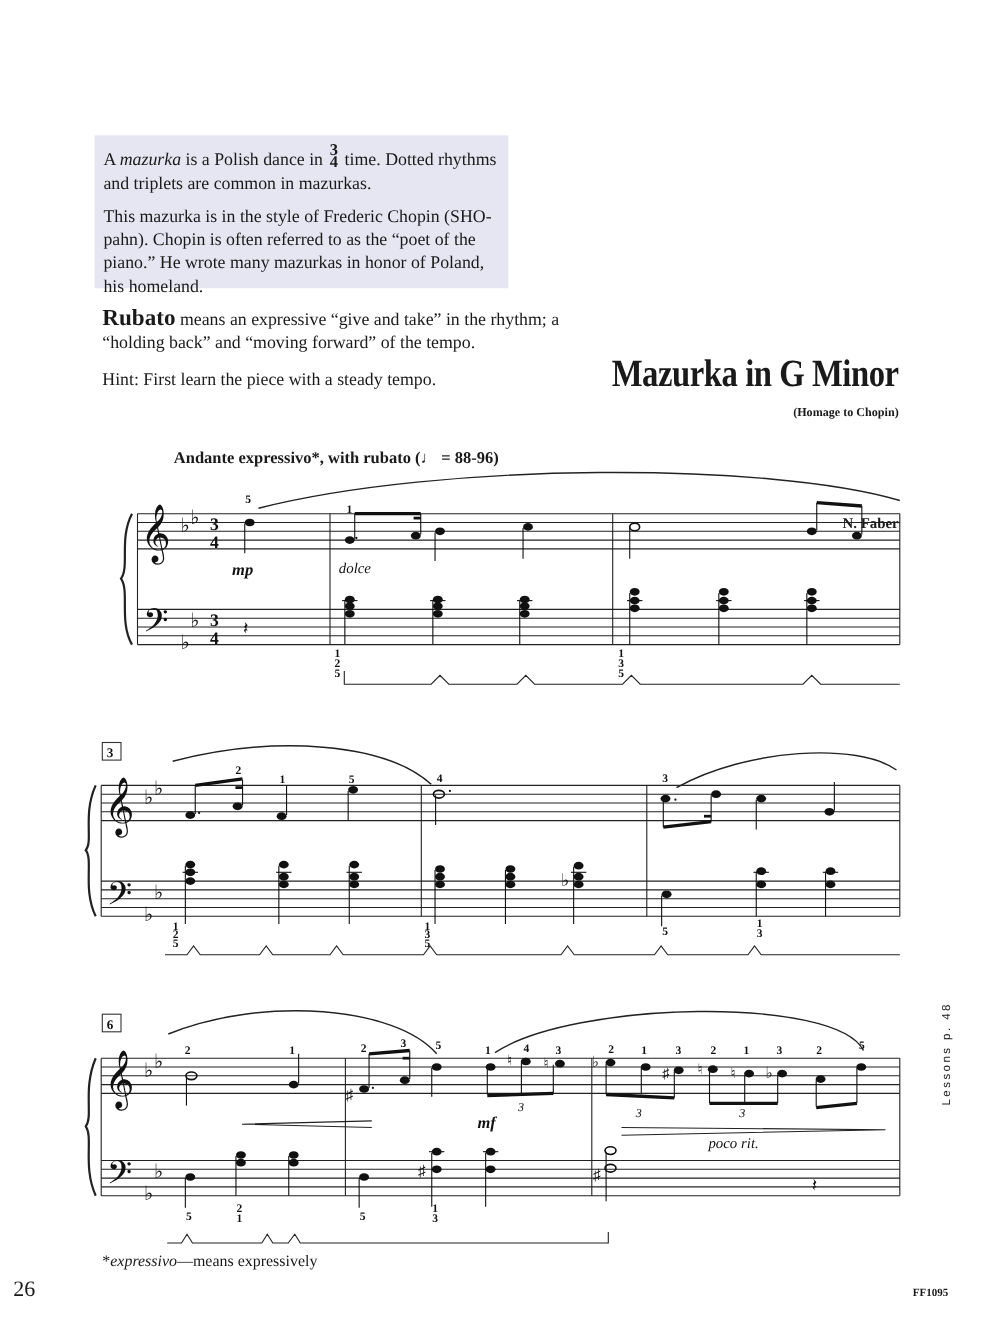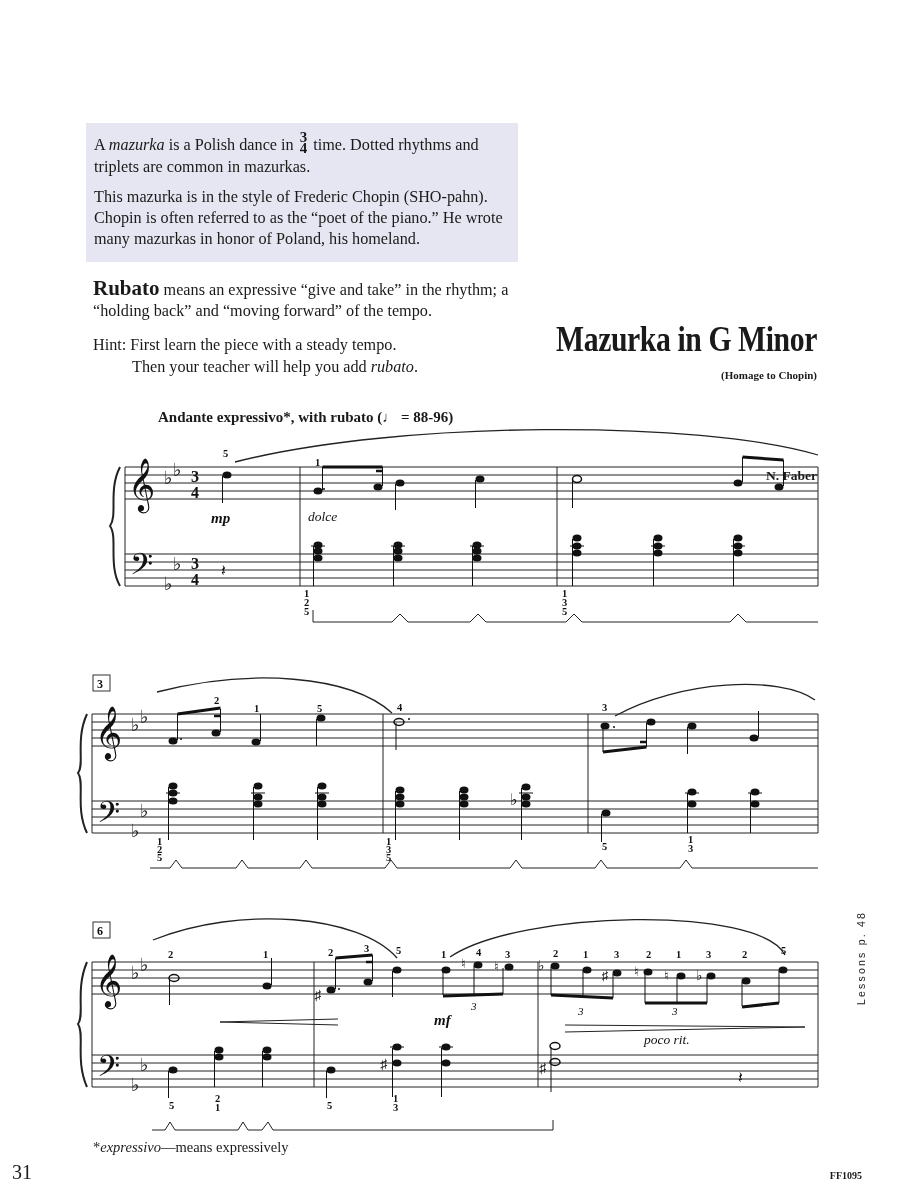--- a/index.html
+++ b/index.html
@@ -1,18 +1,18 @@
 <!DOCTYPE html>
 <html><head>
 <meta charset="utf-8">
 <style>
   html, body { margin:0; padding:0; background:#ffffff; }
   body { width:900px; height:1200px; position:relative; overflow:hidden;
          font-family:"Liberation Serif","DejaVu Serif",serif; color:#1a1a1a; }
-  .infobox { position:absolute; left:86px; top:123px; width:432px; height:139px;
+  .infobox { position:absolute; left:86px; top:123px; width:376px; height:139px;
              background:#e6e6f2; box-sizing:border-box; padding:12px 8px 0 8px;
              font-size:16.2px; line-height:21px; }
   .infobox p { margin:0 0 9px 0; }
   .ts { display:inline-block; vertical-align:middle; font-weight:bold; font-size:15px;
         line-height:11px; text-align:center; margin:0 2px; position:relative; top:-3px; }
   .ts span { display:block; }
   .rubato { position:absolute; left:93px; top:278px; width:440px; font-size:16.2px; line-height:21px; }
   .rubato .term { font-weight:bold; font-size:21px; }
   .hint { position:absolute; left:93px; top:334px; font-size:16.2px; line-height:22px; }
   .hint .indent { padding-left:39px; }
@@ -39,21 +39,20 @@
   <p><span>A </span><i>mazurka</i><span> is a Polish dance in </span><span class="ts"><span>3</span><span>4</span></span><span> time. Dotted rhythms and triplets are common in mazurkas.</span></p>
   <p>This mazurka is in the style of Frederic Chopin (SHO-pahn). Chopin is often referred to as the “poet of the piano.” He wrote many mazurkas in honor of Poland, his homeland.</p>
 </div>
 
 <div class="rubato">
   <span class="term">Rubato</span><span> means an expressive “give and take” in the rhythm; a “holding back” and “moving forward” of the tempo.</span>
 </div>
 
 <div class="hint">
   <div><span>Hint: </span><span>First learn the piece with a steady tempo.</span></div>
-  <div class="indent"><span>Then your teacher will help you add </span><i>rubato</i><span>.</span></div>
 </div>
 
 <div class="title">Mazurka in G Minor</div>
 <div class="subtitle">(Homage to Chopin)</div>
 <div class="tempo">Andante expressivo*, with rubato  (♩ = 88-96)</div>
 <div class="composer">N. Faber</div>
 
 <svg class="score" width="900" height="1200" viewBox="0 0 900 1200">
   <defs>
     <g id="staff5">
@@ -462,15 +461,15 @@
   <g>
     <rect x="93" y="922" width="17" height="16" fill="none" stroke="#333" stroke-width="1"></rect>
     <text x="97" y="935" class="mnum" font-size="12" font-weight="bold" fill="#111">6</text>
   </g>
 </svg>
 
 <div class="footnote">
   <span>*</span><i>expressivo</i><span>—means expressively</span>
 </div>
 
-<div class="pagenum">31</div>
+<div class="pagenum">26</div>
 <div class="code">FF1095</div>
 <div class="sidelabel">Lessons p. 48</div>
 
 </body></html>

